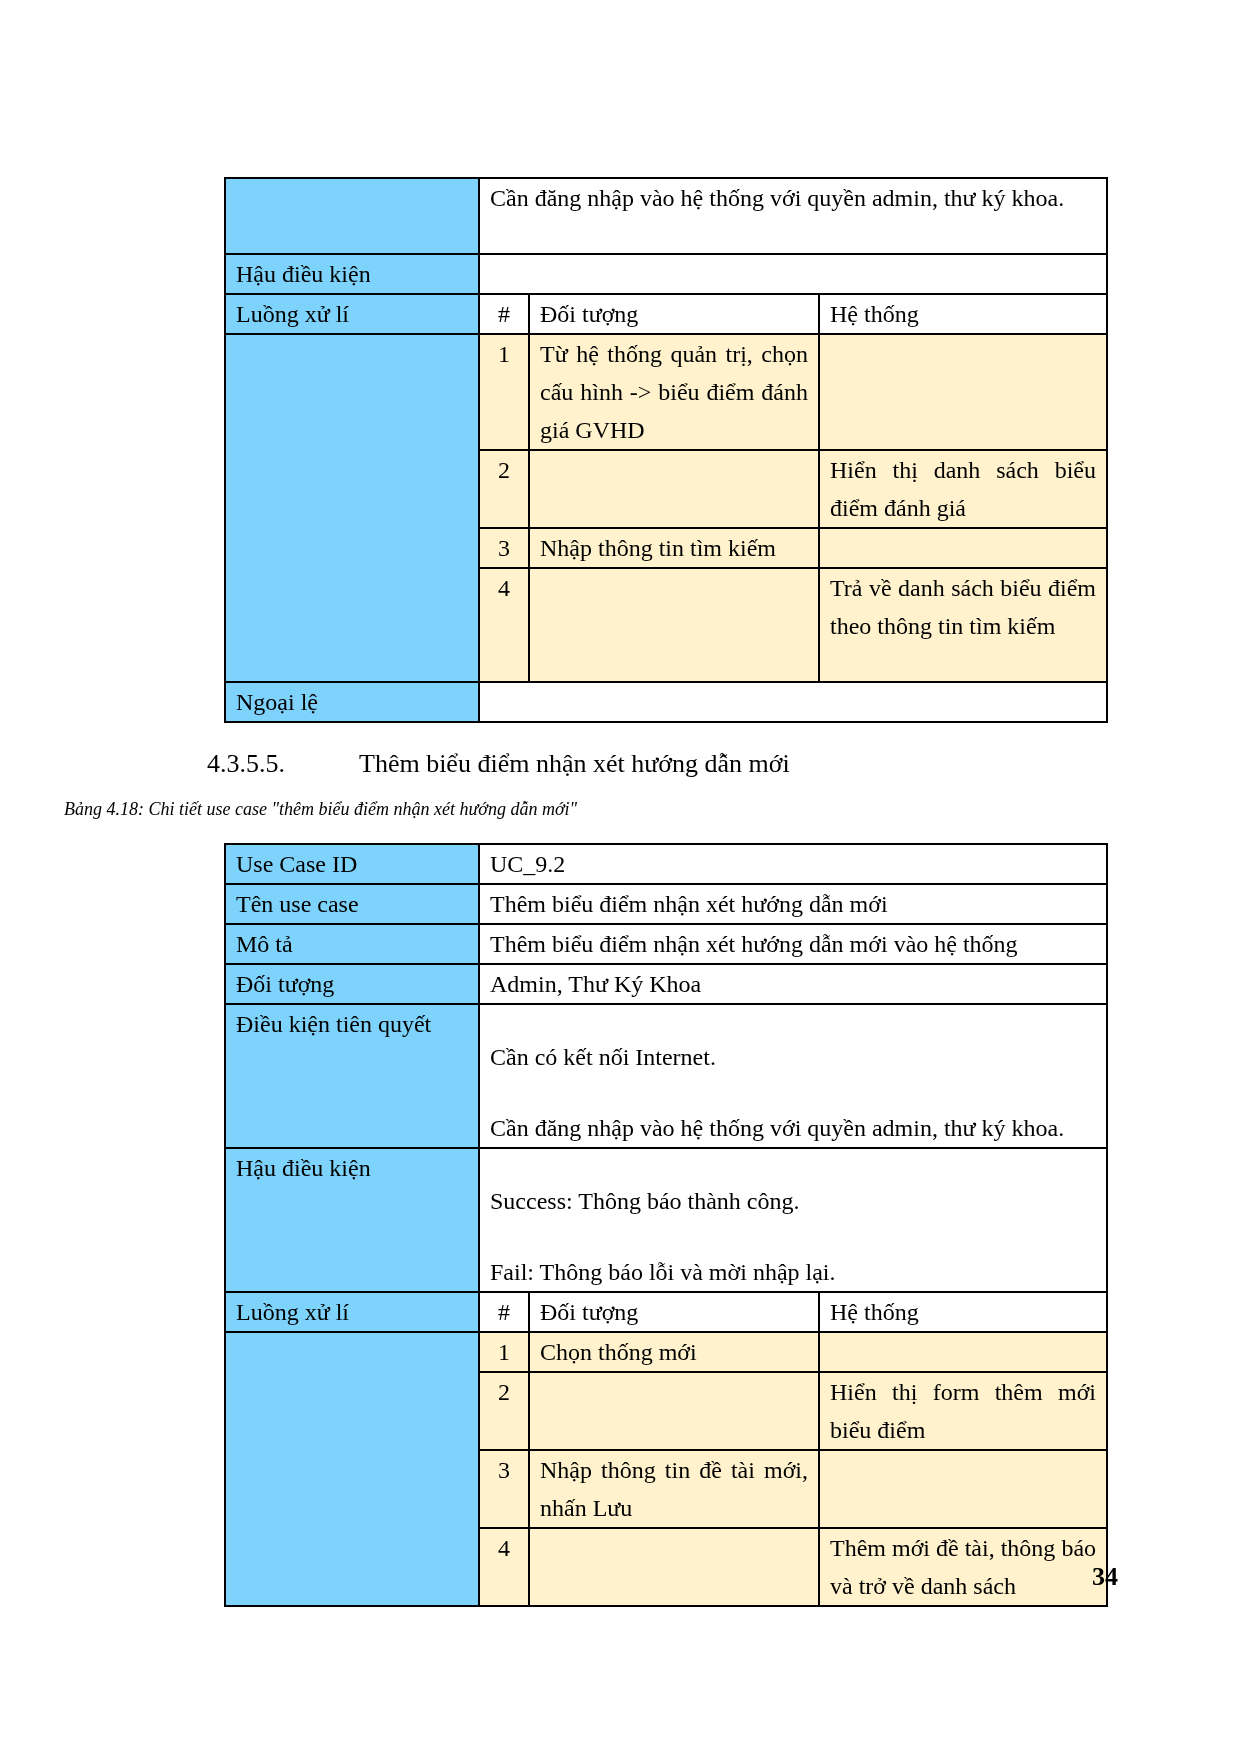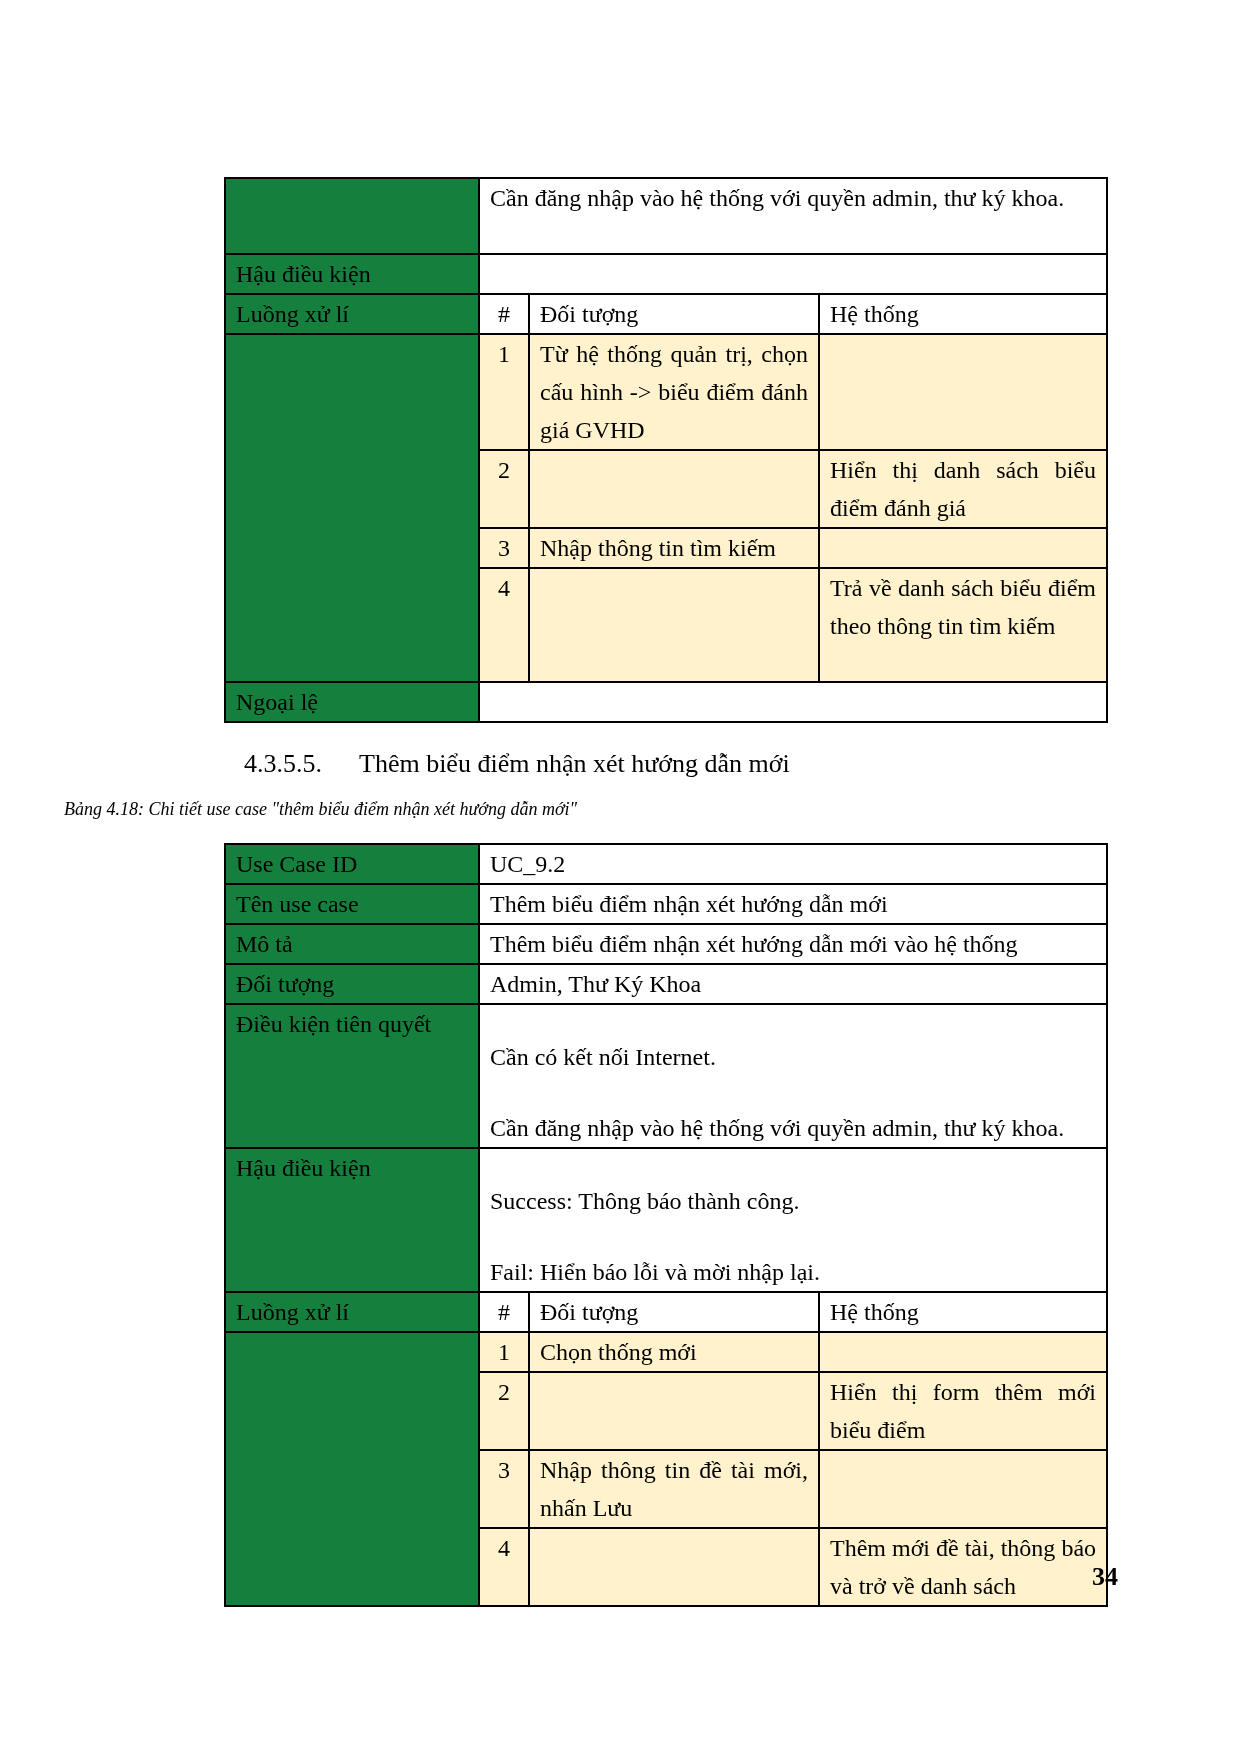--- a/index.html
+++ b/index.html
@@ -15,33 +15,33 @@
     font-size: 24px;
     line-height: 38px;
   }
   .tbl td {
     border: 2.5px solid #000;
     padding: 0 10px;
     vertical-align: top;
     box-sizing: border-box;
     font-family: Liberation Serif, serif;
   }
-  .lbl { background: #15803d; }
+  .lbl { background: #7dd3fc; }
   .val { background: #ffffff; }
   .cream { background: #fff2cc; }
   .num { text-align: center; padding: 0 !important; }
   .just { text-align: justify; text-align-last: left; }
   .hdr-white { background: #ffffff; }
 
   #tbl1 { left: 224px; top: 177px; width: 882px; }
   #tbl2 { left: 224px; top: 843px; width: 882px; }
 
   .heading {
     position: absolute; left: 207px; top: 748px;
-    font-size: 26px; line-height: 32px; text-align: center;
+    font-size: 26px; line-height: 32px;
   }
   .heading .hnum { display: inline-block; width: 152px; }
   .caption {
     position: absolute; left: 0; width: 1240px; top: 798px;
     text-align: left; font-style: italic; font-size: 18px; line-height: 22px;
     padding-left: 64px; box-sizing: border-box;
   }
   .pagenum {
     position: absolute; left: 1092px; top: 1563px;
     font-size: 26px; line-height: 28px; font-weight: bold;
@@ -134,21 +134,21 @@
     <td class="lbl">Điều kiện tiên quyết</td>
     <td class="val just" colspan="3">
       <span class="line">Cần có kết nối Internet.</span>
       <span class="line">Cần đăng nhập vào hệ thống với quyền admin, thư ký khoa.</span>
     </td>
   </tr>
   <tr style="height:76px">
     <td class="lbl">Hậu điều kiện</td>
     <td class="val" colspan="3">
       <span class="line">Success: Thông báo thành công.</span>
-      <span class="line">Fail: Hiển báo lỗi và mời nhập lại.</span>
+      <span class="line">Fail: Thông báo lỗi và mời nhập lại.</span>
     </td>
   </tr>
   <tr style="height:36px">
     <td class="lbl">Luồng xử lí</td>
     <td class="hdr-white num">#</td>
     <td class="hdr-white">Đối tượng</td>
     <td class="hdr-white">Hệ thống</td>
   </tr>
   <tr style="height:38px">
     <td class="lbl" rowspan="4"></td>

